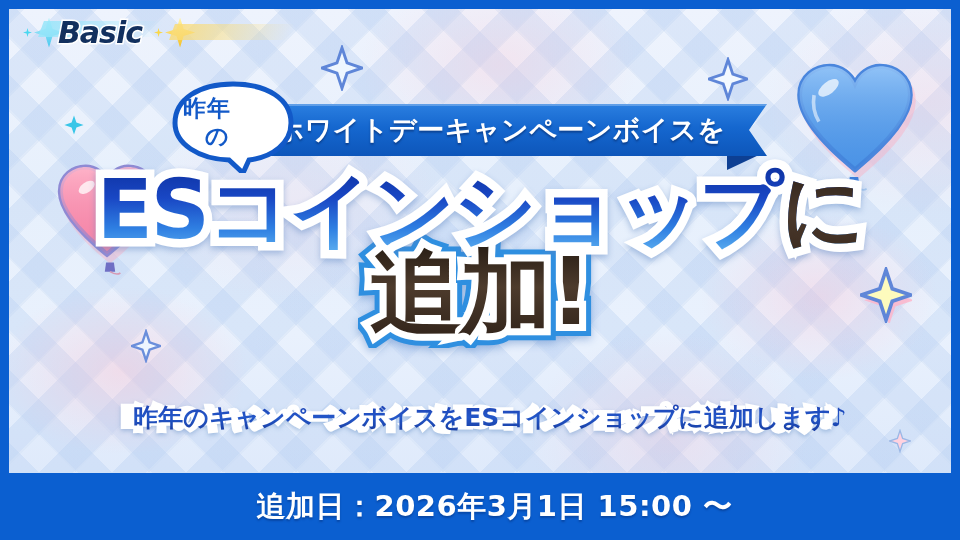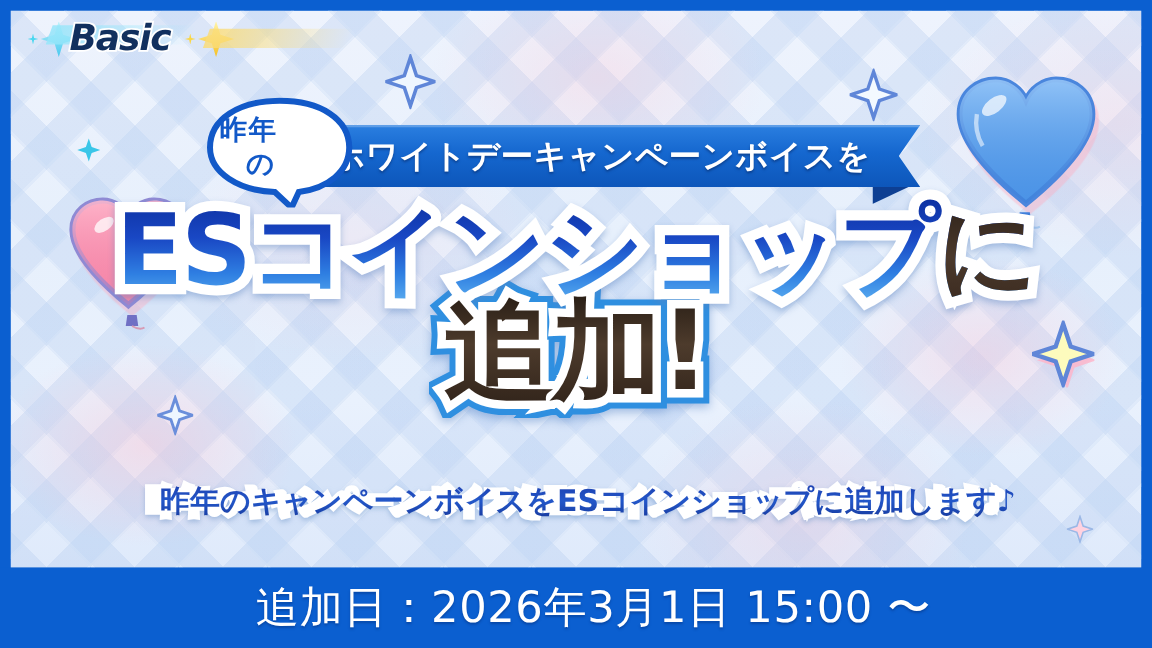--- a/index.html
+++ b/index.html
@@ -221,21 +221,21 @@
   }
 
   
   #footer {
     position:absolute; left:0; right:0; bottom:0;
     height:67px; background:#0B5FD0;
     display:flex; align-items:center; justify-content:center;
     z-index:10;
   }
   #footer .date {
-    color:#ffffff; font-weight:normal; font-size:36px;
+    color:#ffffff; font-weight:bold; font-size:29px;
     letter-spacing:.5px;
     text-shadow:0 2px 2px rgba(0,30,90,.35);
     margin-left:29px;
   }
 </style>
 </head>
 <body>
 
 <div id="banner">
 

